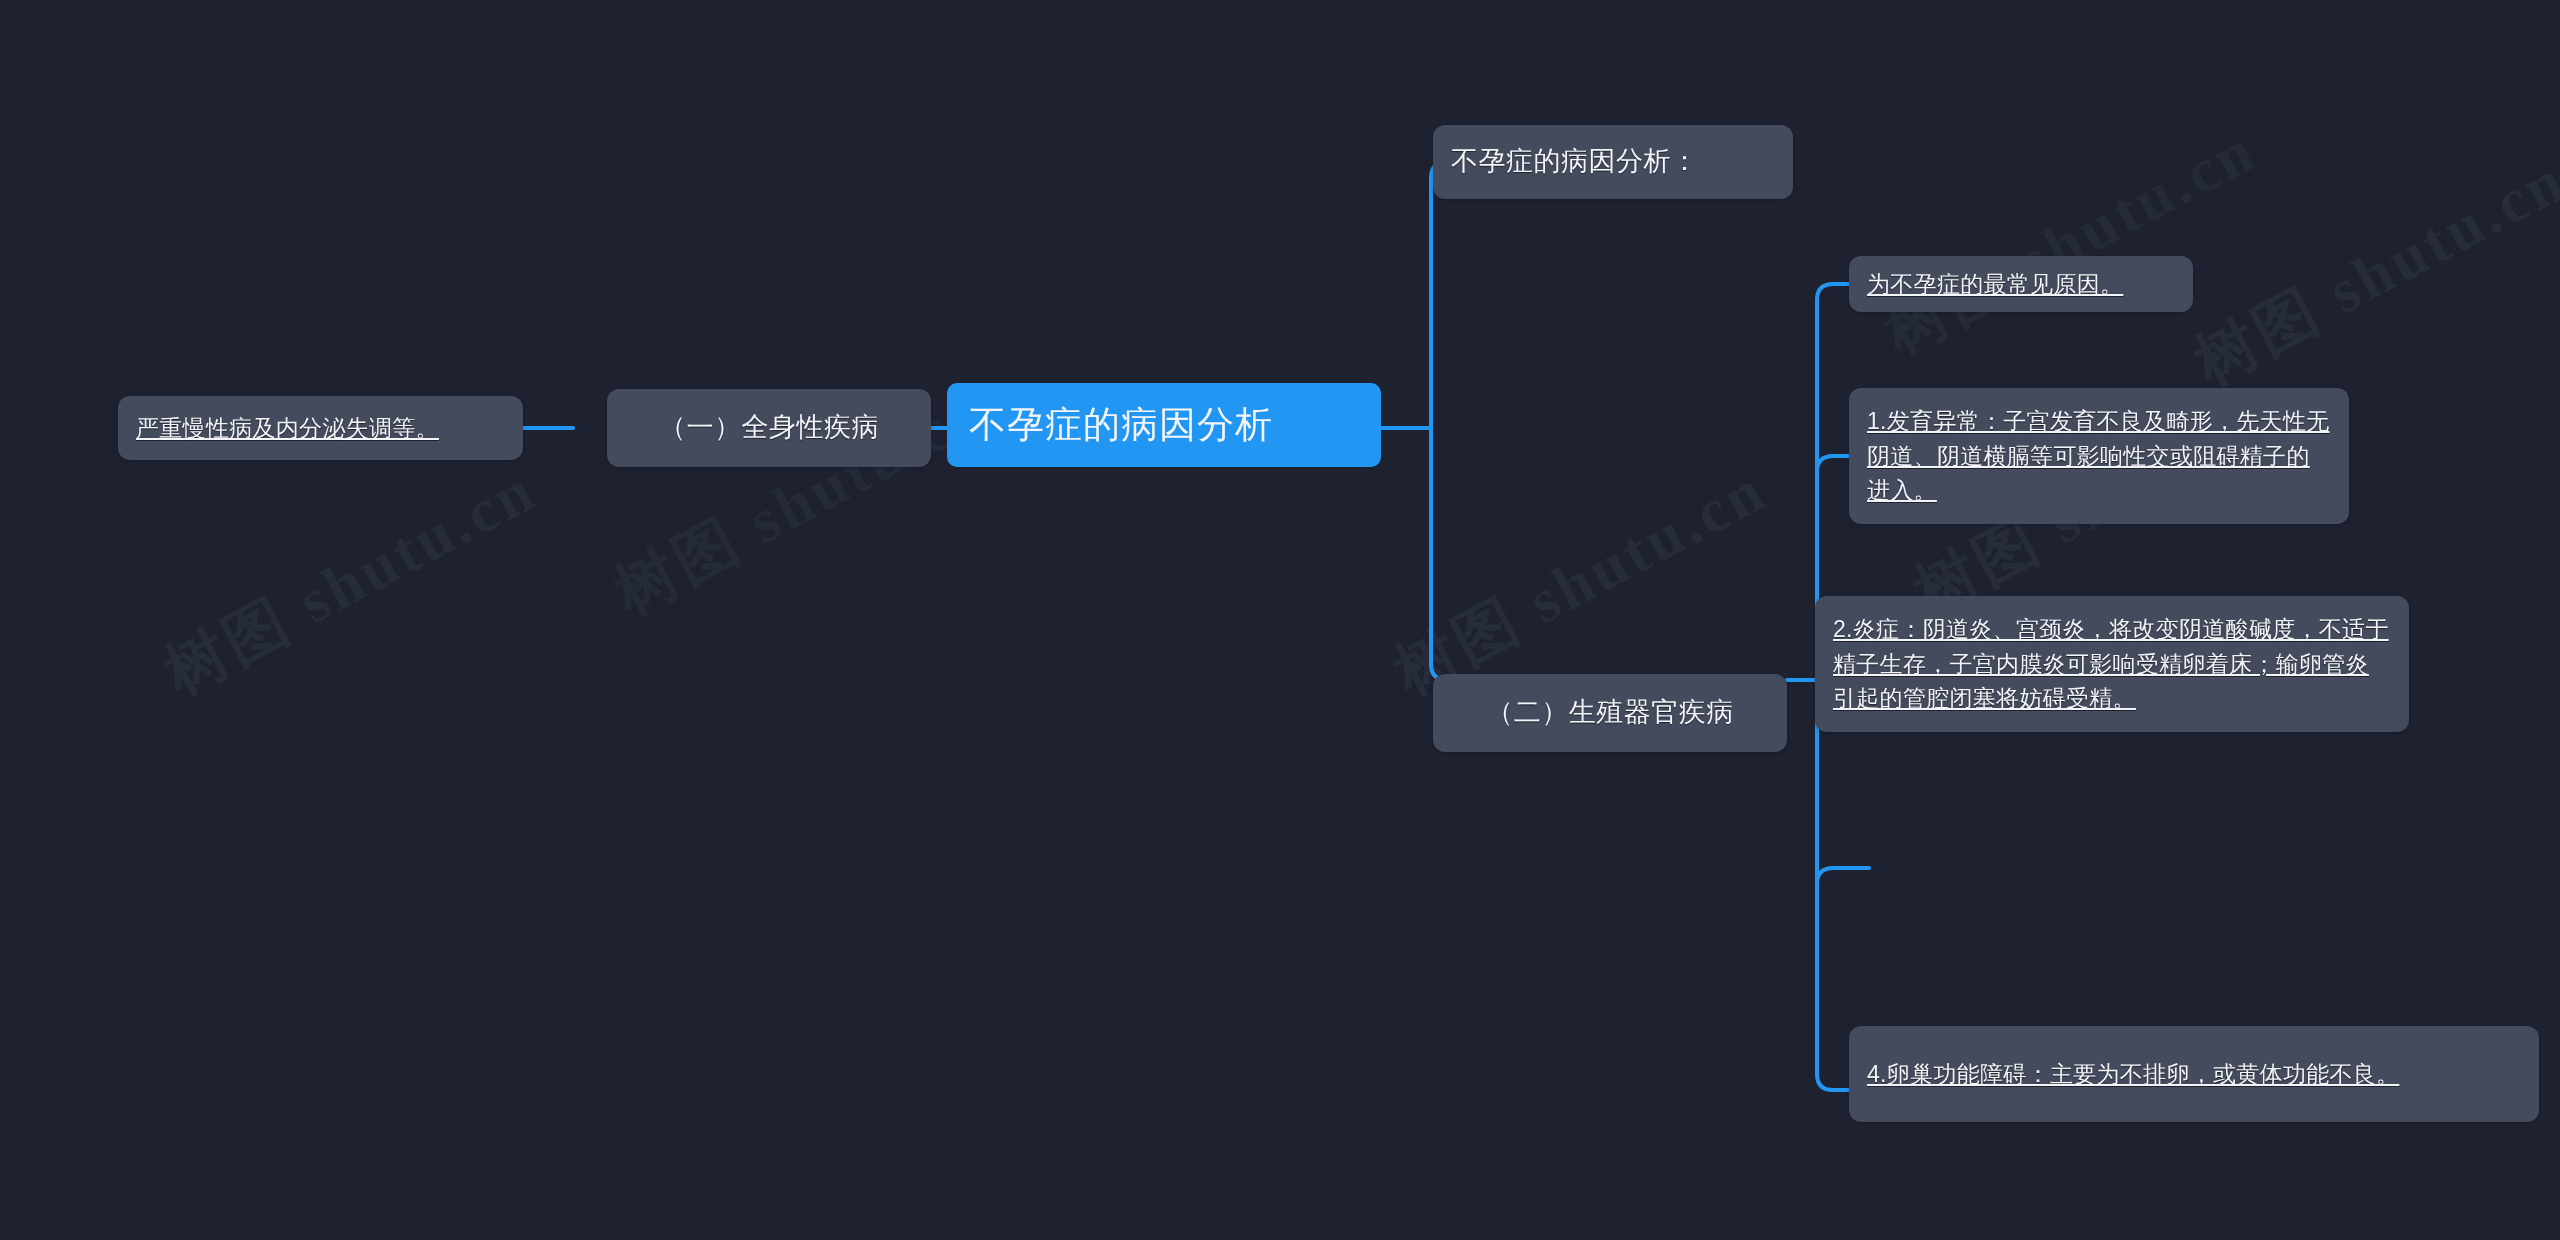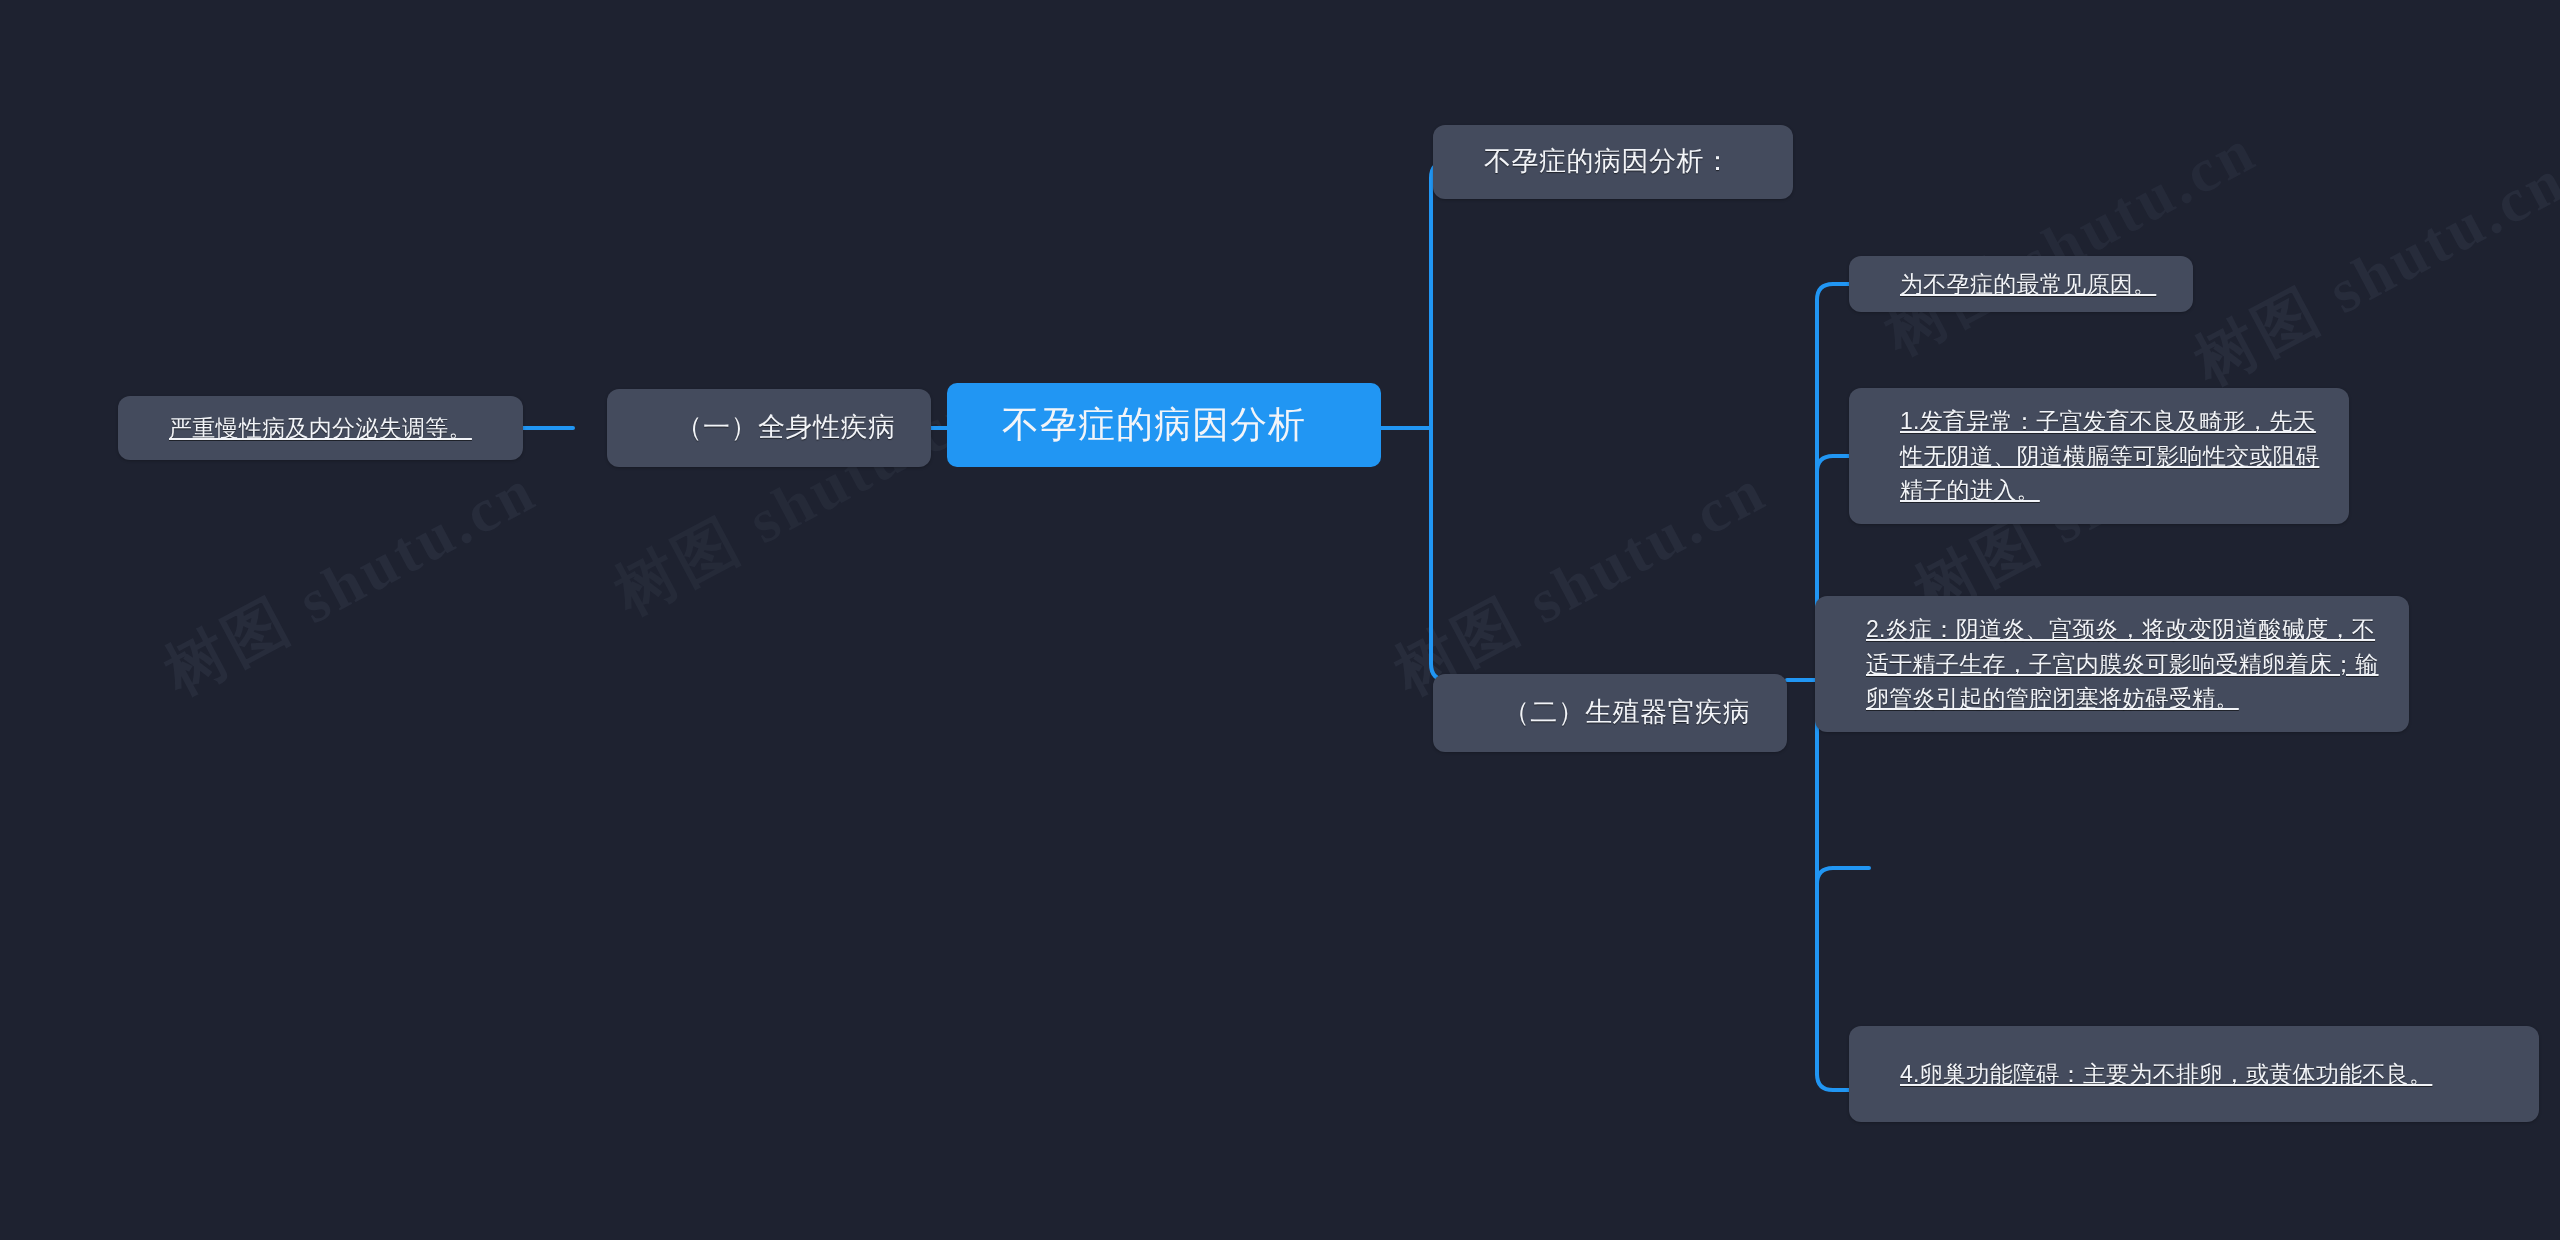--- a/index.html
+++ b/index.html
@@ -44,21 +44,20 @@
   .node {
     position: absolute;
     box-sizing: border-box;
     background: #444b5d;
     border-radius: 12px;
     color: #f2f4f8;
     display: flex;
     align-items: center;
     text-shadow: 0 1px 1px rgba(0,0,0,.55);
     box-shadow: 0 1px 3px rgba(0,0,0,.25);
-    padding-left: 33px;
   }
   .node .txt {
     display: block;
     width: 100%;
     padding: 0 18px;
     line-height: 1.52;
     word-break: break-all;
   }
 
   .node.root {

